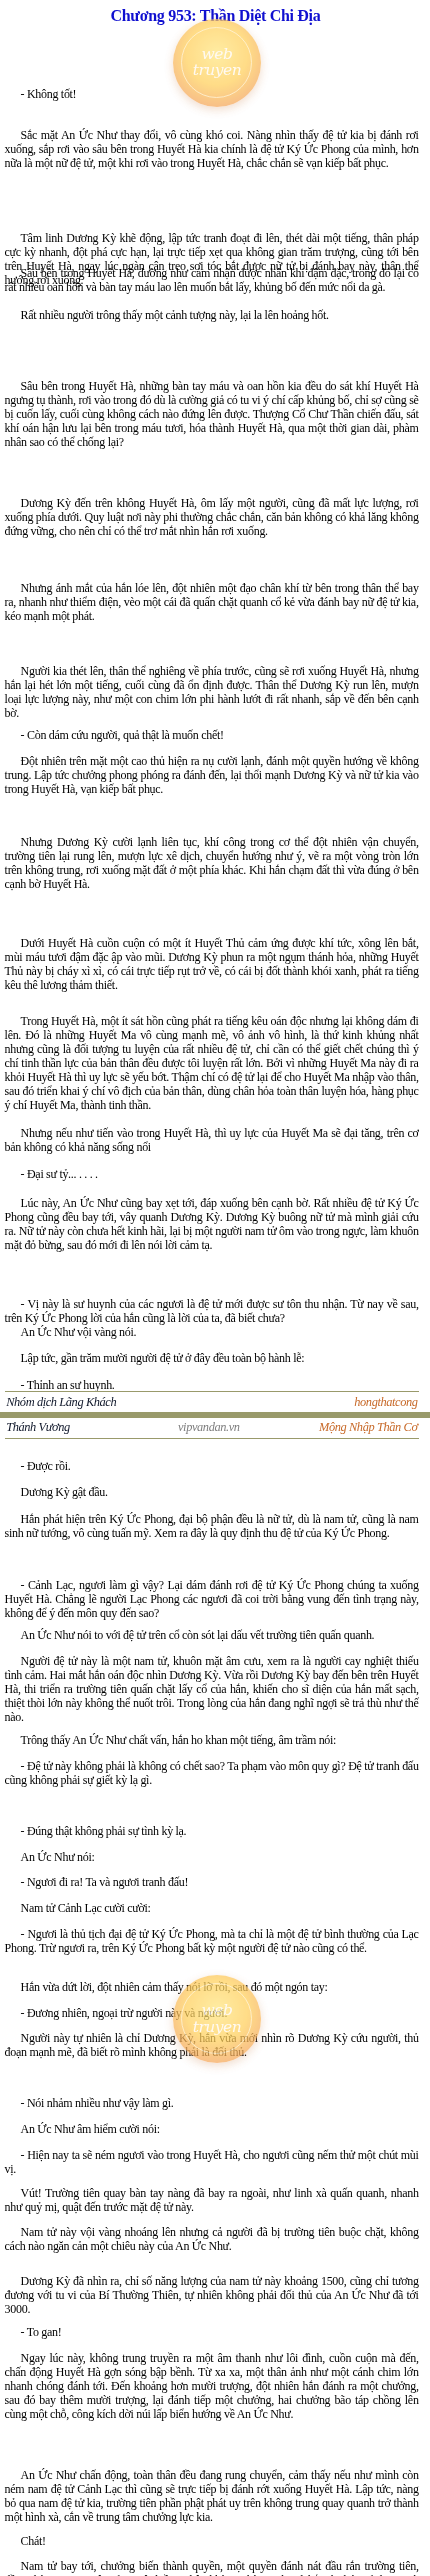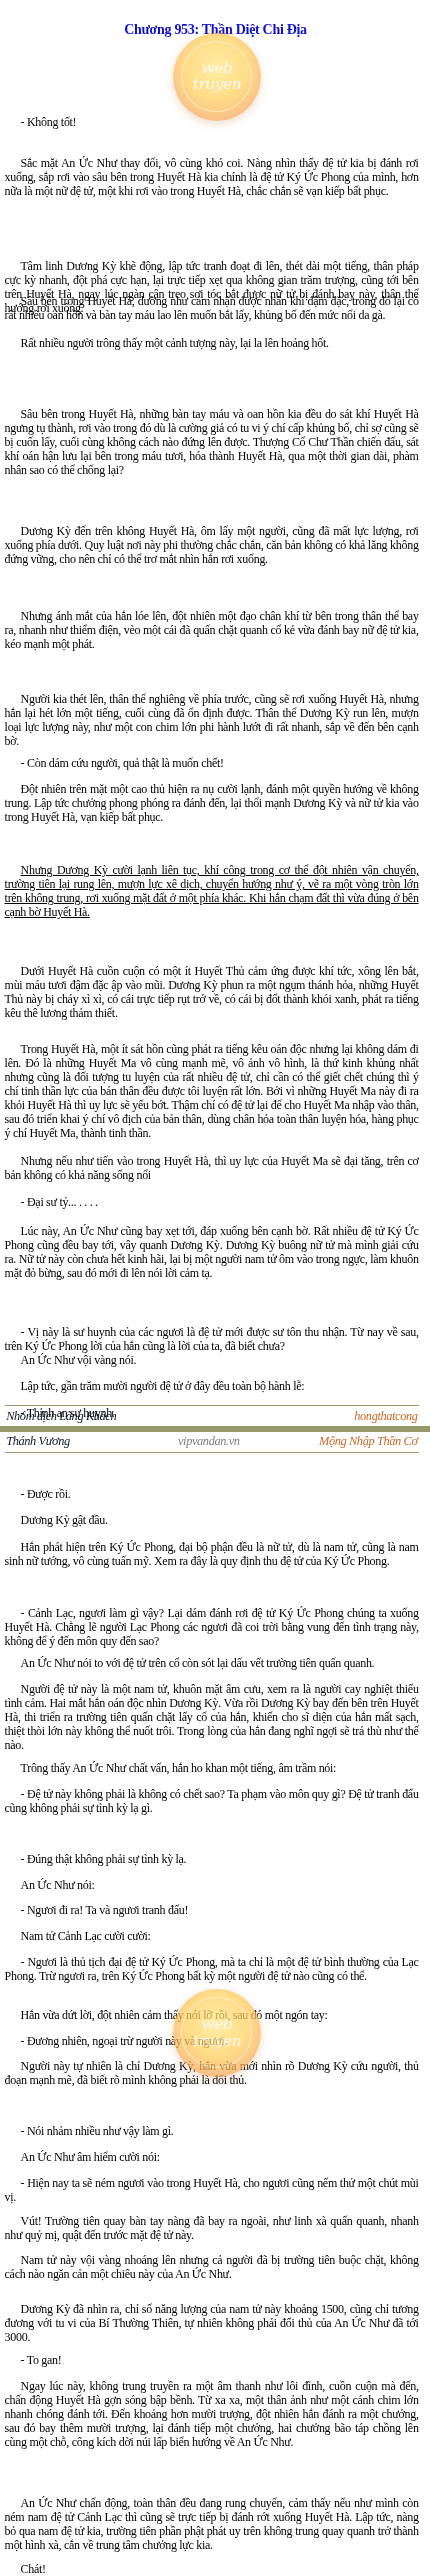--- a/index.html
+++ b/index.html
@@ -1,23 +1,23 @@
 <!DOCTYPE html>
 <html style="font-size:8.2px"><head>
 <meta charset="utf-8">
 <style>
   html, body { margin: 0; padding: 0; background: #ffffff; }
   body { width: 431px; height: 4093px; position: relative; overflow: hidden; }
   .page { position: relative; width: 431px; }
   .chapter-title {
     font-family: "Liberation Serif", "DejaVu Serif", serif;
     color: #1010d0;
-    font-size: 14px;
+    font-size: 16px;
     text-align: center;
-    margin: 16px;
+    margin: 2px;
     padding-top: 4.1px;
     height: 27px;
     line-height: 20.6px;
     letter-spacing: -0.3px;
   }
   .content { position: absolute; left: 4.6px; width: 414px; }
   p.para {
     font-family: "Liberation Serif", "DejaVu Serif", serif;
     font-size: 12px;
     line-height: 14px;
@@ -68,38 +68,38 @@
       <p class="para" style="top: 93px;">Sắc mặt An Ức Như thay đổi, vô cùng khó coi. Nàng nhìn thấy đệ tử kia bị đánh rơi xuống, sắp rơi vào sâu bên trong Huyết Hà kia chính là đệ tử Ký Ức Phong của mình, hơn nữa là một nữ đệ tử, một khi rơi vào trong Huyết Hà, chắc chắn sẽ vạn kiếp bất phục.</p>
       <p class="para" style="top: 231px;">Sâu bên trong Huyết Hà, dường như cảm nhận được nhân khí đậm đặc, trong đó lại có rất nhiều oan hồn và bàn tay máu lao lên muốn bắt lấy, khủng bố đến mức nổi da gà.</p>
       <p class="para" style="top: 196px;">Tâm linh Dương Kỳ khẽ động, lập tức tranh đoạt đi lên, thét dài một tiếng, thân pháp cực kỳ nhanh, đột phá cực hạn, lại trực tiếp xẹt qua không gian trăm trượng, cũng tới bên trên Huyết Hà, ngay lúc ngàn cân treo sợi tóc bắt được nữ tử bị đánh bay này, thân thể hướng rơi xuống.</p>
       <p class="para" style="top: 273px;">Rất nhiều người trông thấy một cảnh tượng này, lại la lên hoảng hốt.</p>
       <p class="para" style="top: 344px;">Sâu bên trong Huyết Hà, những bàn tay máu và oan hồn kia đều do sát khí Huyết Hà ngưng tụ thành, rơi vào trong đó dù là cường giả có tu vi ý chí cấp khủng bố, chỉ sợ cũng sẽ bị cuốn lấy, cuối cùng không cách nào đứng lên được. Thượng Cổ Chư Thần chiến đấu, sát khí oán hận lưu lại bên trong máu tươi, hóa thành Huyết Hà, qua một thời gian dài, phàm nhân sao có thể chống lại?</p>
       <p class="para" style="top: 461px;">Dương Kỳ đến trên không Huyết Hà, ôm lấy một người, cũng đã mất lực lượng, rơi xuống phía dưới. Quy luật nơi này phi thường chắc chắn, căn bản không có khả lăng không đứng vững, cho nên chỉ có thể trơ mắt nhìn hắn rơi xuống.</p>
       <p class="para" style="top: 546px;">Nhưng ánh mắt của hắn lóe lên, đột nhiên một đạo chân khí từ bên trong thân thể bay ra, nhanh như thiểm điện, vèo một cái đã quấn chặt quanh cổ kẻ vừa đánh bay nữ đệ tử kia, kéo mạnh một phát.</p>
       <p class="para" style="top: 613px; margin-top: 16px;">Người kia thét lên, thân thể nghiêng về phía trước, cũng sẽ rơi xuống Huyết Hà, nhưng hắn lại hét lớn một tiếng, cuối cùng đã ổn định được. Thân thể Dương Kỳ run lên, mượn loại lực lượng này, như một con chim lớn phi hành lướt đi rất nhanh, sắp về đến bên cạnh bờ.</p>
       <p class="para" style="top: 693px;">- Còn dám cứu người, quả thật là muốn chết!</p>
       <p class="para" style="top: 719px;">Đột nhiên trên mặt một cao thủ hiện ra nụ cười lạnh, đánh một quyền hướng về không trung. Lập tức chưởng phong phóng ra đánh đến, lại thổi mạnh Dương Kỳ và nữ tử kia vào trong Huyết Hà, vạn kiếp bất phục.</p>
-      <p class="para" style="top: 800px; text-decoration: underline;">Nhưng Dương Kỳ cười lạnh liên tục, khí công trong cơ thể đột nhiên vận chuyển, trường tiên lại rung lên, mượn lực xê dịch, chuyển hướng như ý, vẽ ra một vòng tròn lớn trên không trung, rơi xuống mặt đất ở  một phía khác.  Khi hắn chạm đất thì vừa đúng ở bên cạnh bờ Huyết Hà.</p>
+      <p class="para" style="top: 800px;">Nhưng Dương Kỳ cười lạnh liên tục, khí công trong cơ thể đột nhiên vận chuyển, trường tiên lại rung lên, mượn lực xê dịch, chuyển hướng như ý, vẽ ra một vòng tròn lớn trên không trung, rơi xuống mặt đất ở  một phía khác.  Khi hắn chạm đất thì vừa đúng ở bên cạnh bờ Huyết Hà.</p>
       <p class="para" style="top: 901px;">Dưới Huyết Hà cuồn cuộn có một ít Huyết Thủ cảm ứng được khí tức, xông lên bắt, mùi máu tươi đậm đặc ập vào mũi. Dương Kỳ phun ra một ngụm thánh hỏa, những Huyết Thủ này bị cháy xì xì, có cái trực tiếp rụt trở về, có cái bị đốt thành khói xanh, phát ra tiếng kêu thê lương thảm thiết.</p>
       <p class="para" style="top: 979px;">Trong Huyết Hà,  một ít sát hồn cũng phát ra tiếng kêu oán độc nhưng lại không dám đi lên. Đó là những Huyết Ma vô cùng mạnh mẽ, vô ảnh vô hình, là thứ kinh khủng nhất nhưng cũng là đối tượng tu luyện của rất nhiều đệ tử, chỉ cần có thể giết chết chúng thì ý chí tinh thần lực của bản thân đều được tôi luyện rất lớn. Bởi vì những Huyết Ma này đi ra khỏi Huyết Hà thì uy lực sẽ yếu bớt. Thậm chí có đệ tử lại để cho Huyết Ma nhập vào thân, sau đó triển khai ý chí vô địch của bản thân, dùng chân hỏa toàn thân luyện hóa, hàng phục ý chí Huyết Ma, thành tinh thần.</p>
       <p class="para" style="top: 1091px;">Nhưng nếu như tiến vào trong Huyết Hà, thì uy lực của Huyết Ma sẽ đại tăng, trên cơ bản không có khả năng sống nổi</p>
       <p class="para" style="top: 1132px;">- Đại sư tỷ... . . . .</p>
       <p class="para" style="top: 1161px;">Lúc này, An Ức Như cũng bay xẹt tới, đáp xuống bên cạnh bờ. Rất nhiều đệ tử Ký Ức Phong cũng đều bay tới, vây quanh Dương Kỳ. Dương Kỳ buông nữ tử mà mình giải cứu ra. Nữ tử này còn chưa hết kinh hãi, lại bị một người nam tử ôm vào trong ngực, làm khuôn mặt đỏ bừng, sau đó mới đi lên nói lời cảm tạ.</p>
       <p class="para" style="top: 1262px;">- Vị này là sư huynh của các ngươi là đệ tử mới được sư tôn thu nhận. Từ nay về sau, trên Ký Ức Phong lời của hắn cũng là lời của ta, đã biết chưa?</p>
       <p class="para" style="top: 1290px;">An Ức Như vội vàng nói.</p>
       <p class="para" style="top: 1316px;">Lập tức, gần trăm mười người đệ tử ở đây đều toàn bộ hành lễ:</p>
       <p class="para" style="top: 1343px;">- Thỉnh an sư huynh.</p>
       <p class="para" style="top: 1424px;">- Được rồi.</p>
       <p class="para" style="top: 1450px;">Dương Kỳ gật đầu.</p>
       <p class="para" style="top: 1477px;">Hắn phát hiện trên Ký Ức Phong, đại bộ phận đều là nữ tử, dù là nam tử, cũng là nam sinh nữ tướng, vô cùng tuấn mỹ. Xem ra đây là quy định thu đệ tử của Ký Ức Phong.</p>
       <p class="para" style="top: 1543px;">- Cảnh Lạc, ngươi làm gì vậy? Lại dám đánh rơi đệ tử Ký Ức Phong chúng ta xuống Huyết Hà. Chẳng lẽ người Lạc Phong các ngươi đã coi trời bằng vung đến tình trạng này, không để ý đến môn quy đến sao?</p>
       <p class="para" style="top: 1593px;">An Ức Như nói to với đệ tử trên cổ còn sót lại dấu vết trường tiên quấn quanh.</p>
       <p class="para" style="top: 1619px;">Người đệ tử này là một nam tử, khuôn mặt âm cưu, xem ra là người cay nghiệt thiếu tình cảm. Hai mắt hắn oán độc nhìn Dương Kỳ. Vừa rồi Dương Kỳ bay đến bên trên Huyết Hà, thi triển ra trường tiên quấn chặt lấy cổ của hắn, khiến cho sĩ diện của hắn mất sạch, thiệt thòi lớn này không thể nuốt trôi. Trong lòng của hắn đang nghĩ ngợi sẽ trả thù như thế nào.</p>
       <p class="para" style="top: 1698px;">Trông thấy An Ức Như chất vấn, hắn ho khan một tiếng, âm trầm nói:</p>
-      <p class="para" style="top: 1724px;">- Đệ tử này không phải là không có chết sao? Ta phạm vào môn quy gì? Đệ tử tranh đấu cũng không phải sự tình kỳ lạ gì.</p>
+      <p class="para" style="top: 1724px;">- Đệ tử này không phải là không có chết sao? Ta phạm vào môn quy gì? Đệ tử tranh đấu cũng không phải sự giết kỳ lạ gì.</p>
       <p class="para" style="top: 1789px;">- Đúng thật không phải sự tình kỳ lạ.</p>
       <p class="para" style="top: 1815px;">An Ức Như nói:</p>
       <p class="para" style="top: 1840px;">- Ngươi đi ra! Ta và ngươi tranh đấu!</p>
       <p class="para" style="top: 1866px;">Nam tử Cảnh Lạc cười cười:</p>
       <p class="para" style="top: 1892px;">- Ngươi là thủ tịch đại đệ tử Ký Ức Phong, mà ta chỉ là một đệ tử bình thường của Lạc Phong. Trừ ngươi ra, trên Ký Ức Phong bất kỳ một người đệ tử nào cũng có thể.</p>
       <p class="para" style="top: 1945px;">Hắn vừa dứt lời, đột nhiên cảm thấy nói lỡ rồi, sau đó một ngón tay:</p>
       <p class="para" style="top: 1971px;">- Đương nhiên, ngoại trừ người này và ngươi.</p>
       <p class="para" style="top: 1996px;">Người này tự nhiên là chỉ Dương Kỳ, hắn vừa mới nhìn rõ Dương Kỳ cứu người, thủ đoạn mạnh mẽ, đã biết rõ mình không phải là đối thủ.</p>
       <p class="para" style="top: 2061px;">- Nói nhảm nhiều như vậy làm gì.</p>
       <p class="para" style="top: 2087px;">An Ức Như âm hiểm cười nói:</p>

